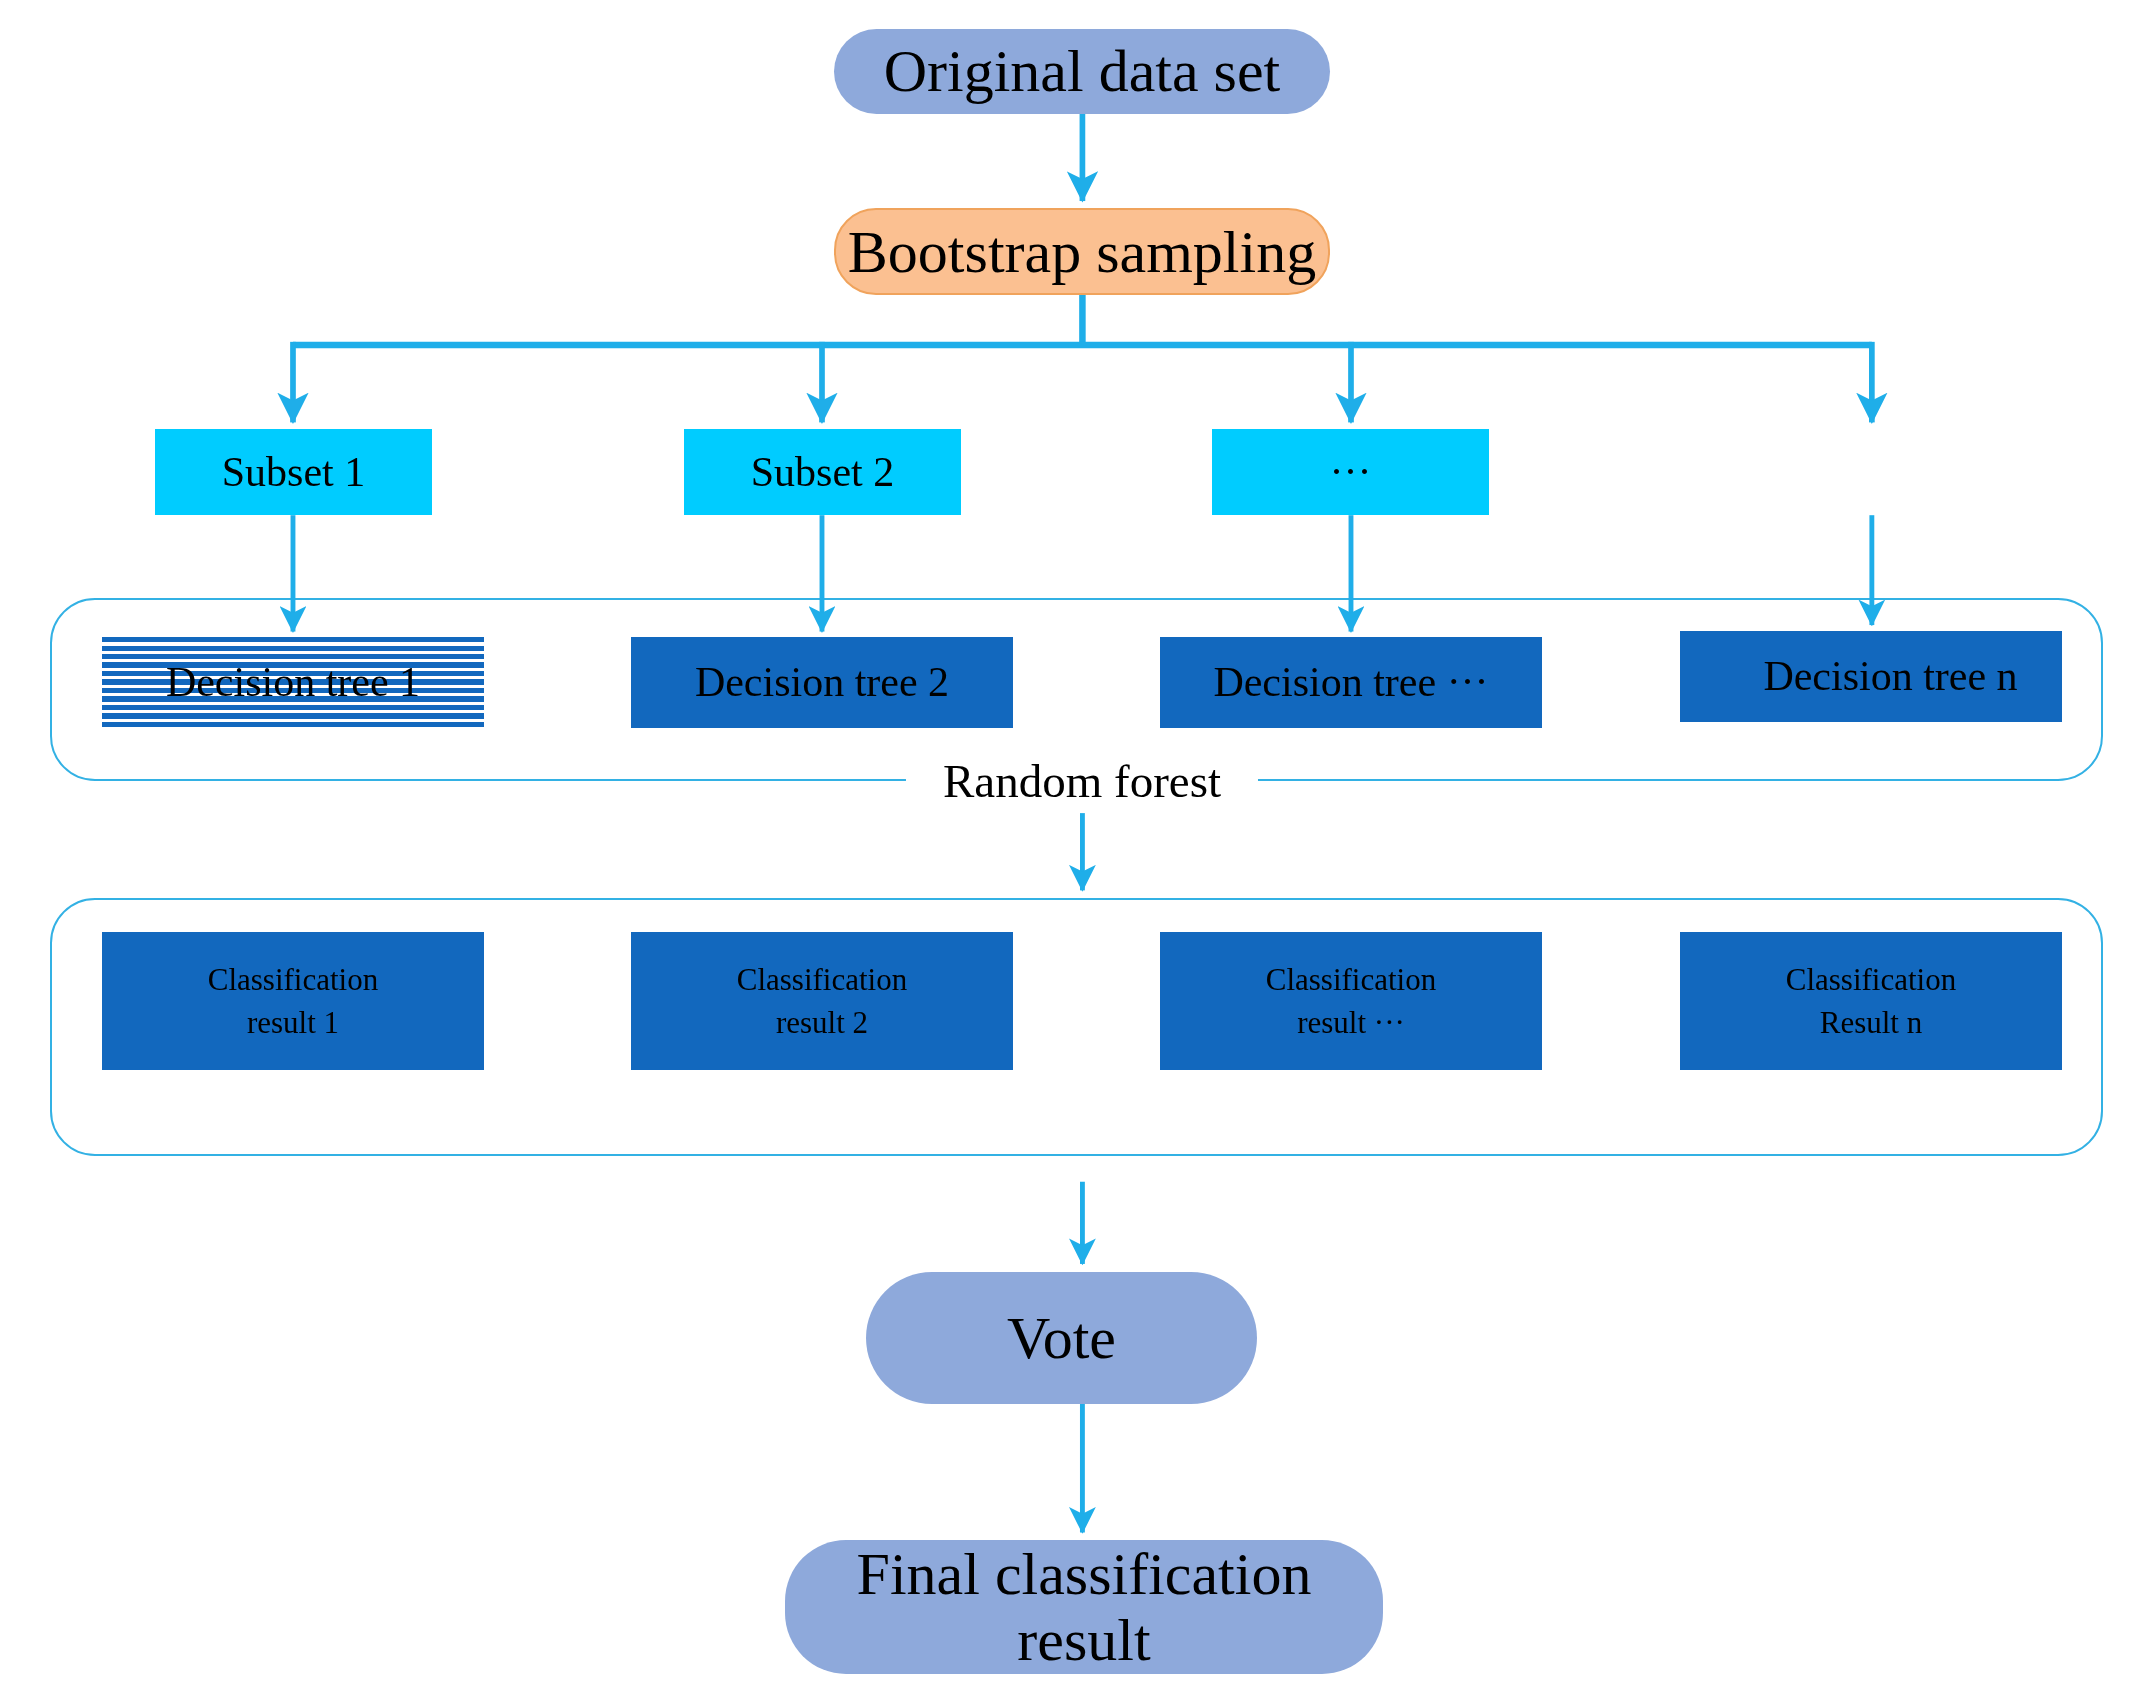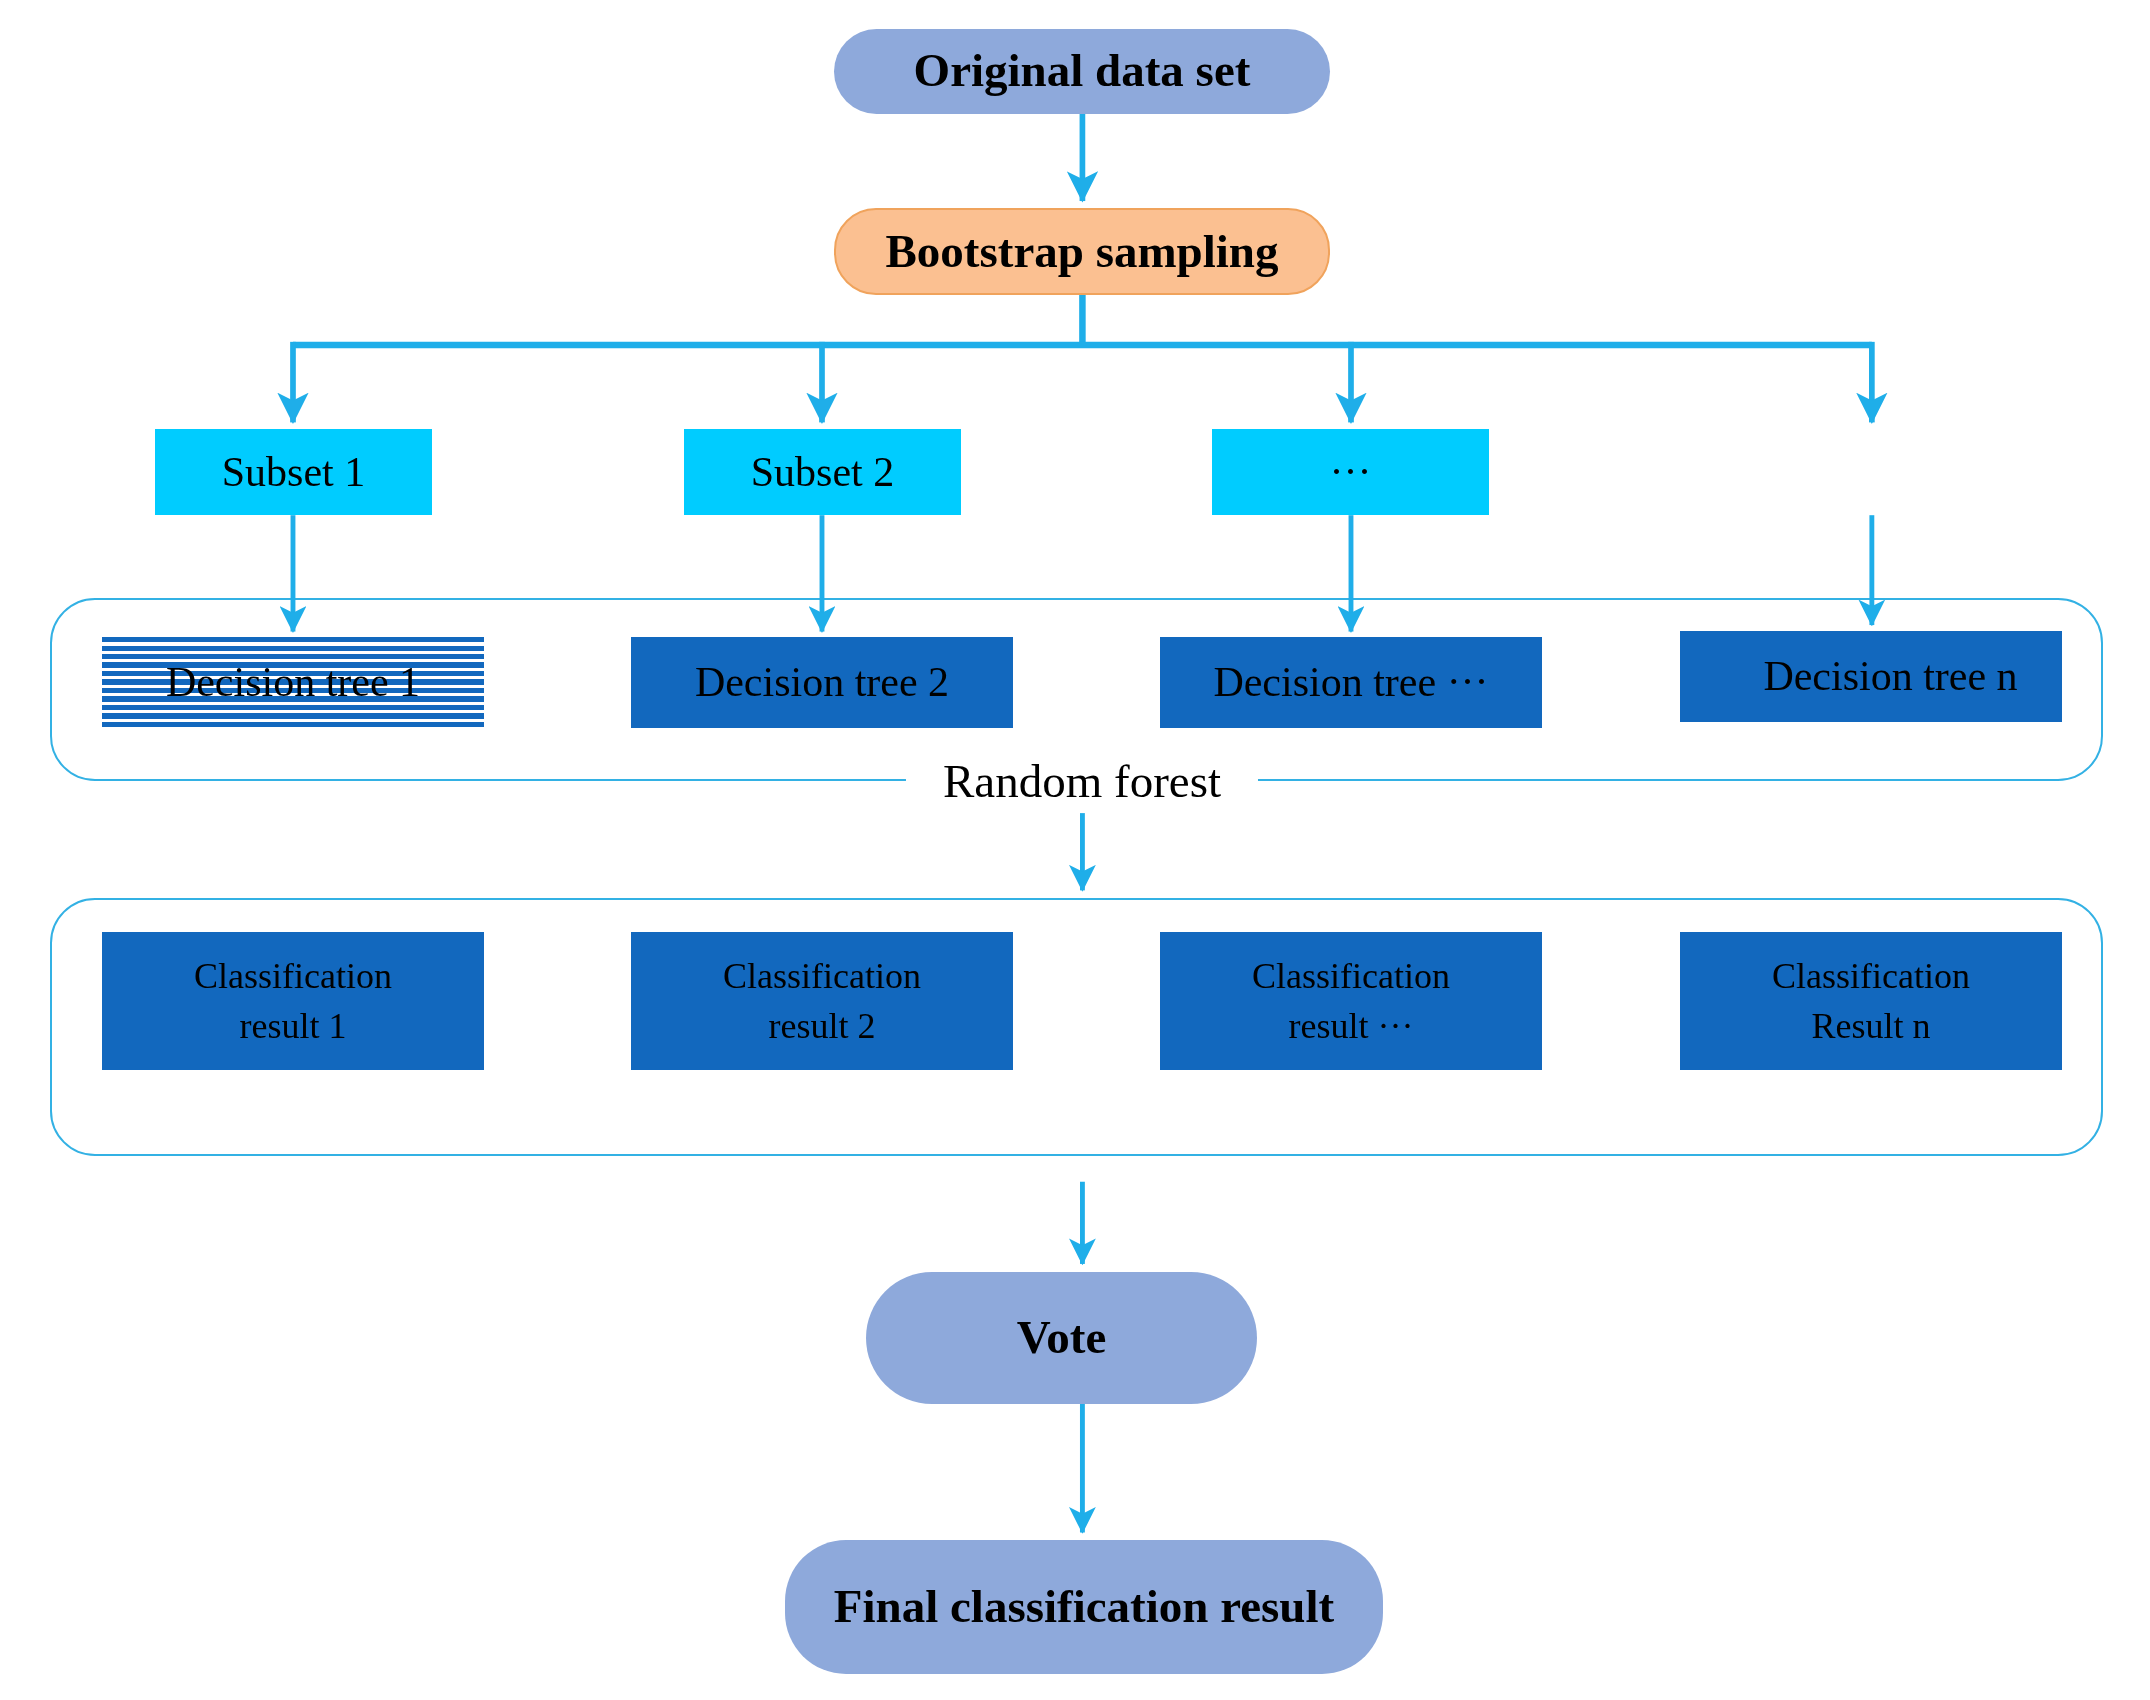--- a/index.html
+++ b/index.html
@@ -12,38 +12,37 @@
     --container-border:#33B1E4;
     --ink:#000000;
   }
   *{margin:0;padding:0;box-sizing:border-box;}
   html,body{background:#ffffff;}
   body{font-family:"Liberation Serif","DejaVu Serif",serif;color:var(--ink);}
   #canvas{position:relative;width:2151px;height:1701px;background:#ffffff;overflow:hidden;}
 
   .pill{
     position:absolute;display:flex;align-items:center;justify-content:center;
-    background:var(--periwinkle);border-radius:65px;font-size:47px;line-height:1.1;
+    background:var(--periwinkle);border-radius:65px;font-size:60px;line-height:1.1;
     text-align:center;
-    font-weight:bold;
   }
   .pill.orange{background:var(--peach);border:2.4px solid var(--peach-border);border-radius:42px;}
 
   .box{
     position:absolute;display:flex;align-items:center;justify-content:center;
     font-size:42px;text-align:center;line-height:1.4;
   }
   .subset{background:var(--cyan);width:277px;height:86px;top:429px;}
   .tree{background:var(--blue);width:382px;height:91px;top:637px;}
   .tree.striped{
     background:repeating-linear-gradient(to bottom,
       var(--blue) 0px, var(--blue) 5.3px,
       #ffffff 5.3px, #ffffff 8.5px);
   }
-  .result{background:var(--blue);width:382px;height:138px;top:932px;font-size:36px;flex-direction:column;}
+  .result{background:var(--blue);width:382px;height:138px;top:932px;font-size:31px;flex-direction:column;}
 
   .group{
     position:absolute;border:2.4px solid var(--container-border);border-radius:45px;
     background:transparent;
   }
   .group-label{
     position:absolute;transform:translate(-50%,-50%);
     background:#ffffff;padding:4.9px 37px;font-size:47px;white-space:nowrap;
   }
 

